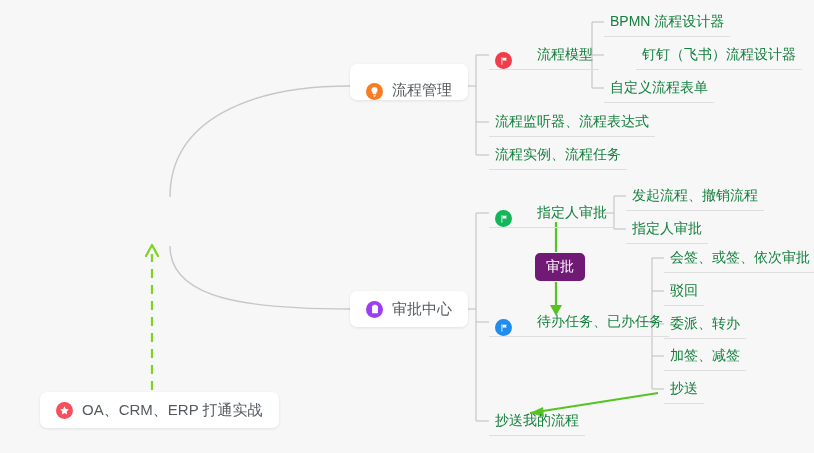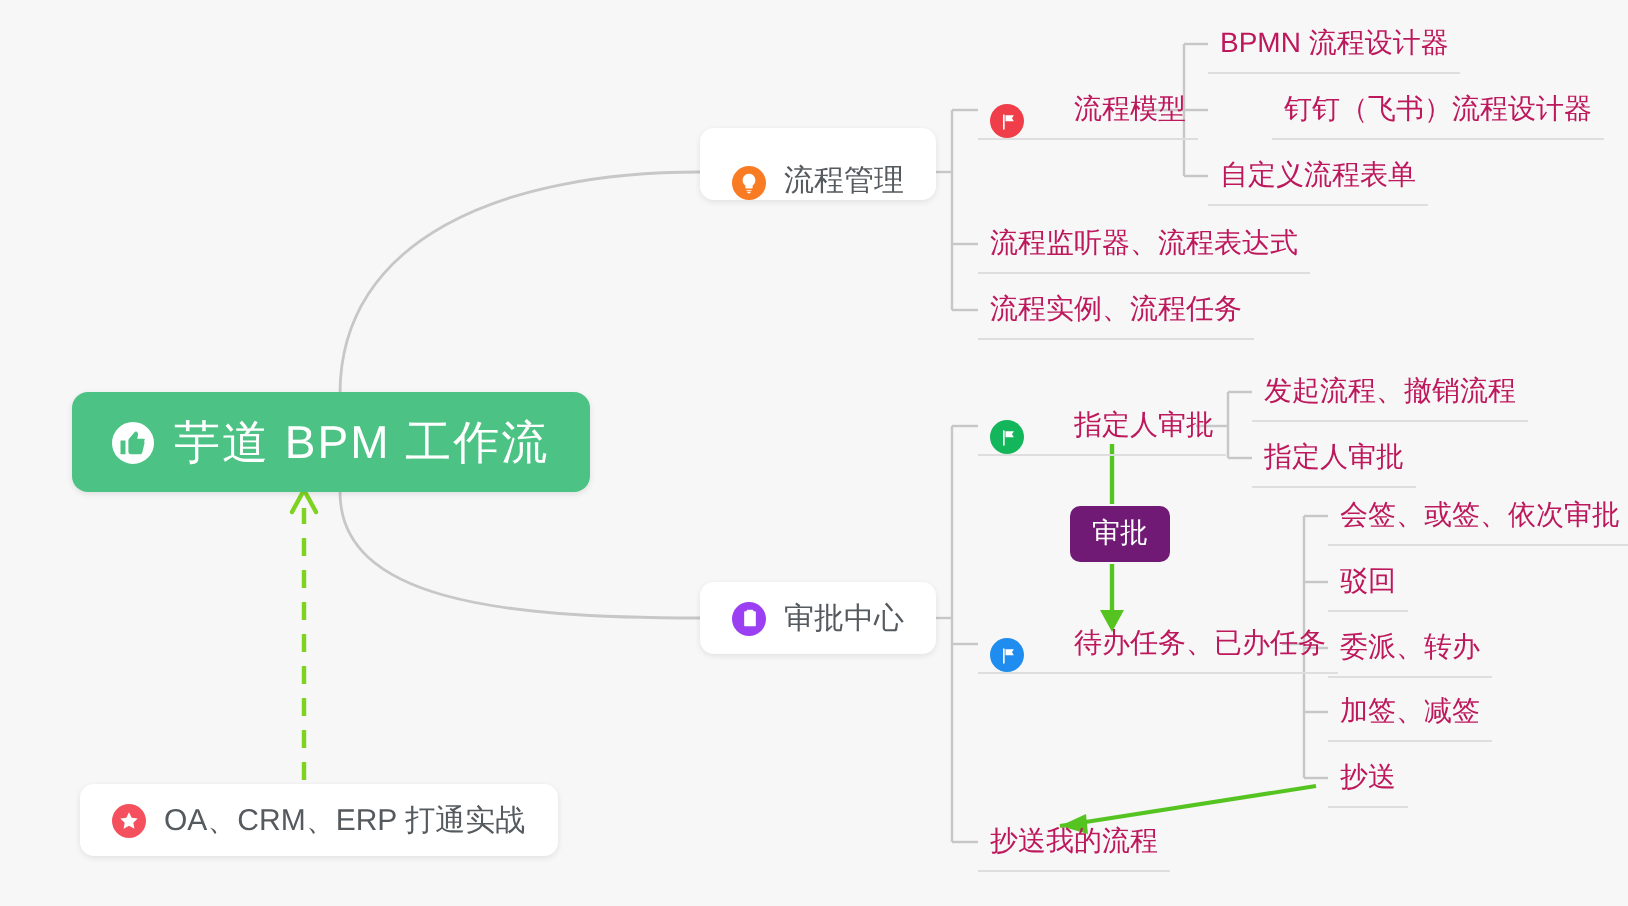--- a/index.html
+++ b/index.html
@@ -54,21 +54,21 @@
     padding: 0 16px;
     height: 36px;
     color: #555a5e;
     font-size: 15px;
     box-shadow: 0 1px 3px rgba(0,0,0,0.09);
   }
   .card .label { margin-left: 9px; }
 
   
   .leaf {
-    color: #be185d;
+    color: #15803d;
     font-size: 14px;
     height: 30px;
     padding: 0 6px 0 6px;
     border-bottom: 1px solid #dedede;
     align-items: flex-end;
   }
   .leaf .label { padding-bottom: 5px; }
   .leaf.with-icon .label { margin-left: 25px; }
 
   
@@ -152,28 +152,20 @@
     <path d="M 556 282 V 312" fill="none" stroke="#55c421" stroke-width="2.2"></path>
     <path d="M 550 305 L 556 316 L 562 305 Z" fill="#55c421"></path>
 
     <path d="M 152 390 V 254" fill="none" stroke="#7ed321" stroke-width="2.2" stroke-dasharray="9 7"></path>
     <path d="M 146 256 L 152 245 L 158 256" fill="none" stroke="#7ed321" stroke-width="2.2" stroke-linecap="round" stroke-linejoin="round"></path>
 
     <path d="M 658 393 L 530 413" fill="none" stroke="#55c421" stroke-width="2"></path>
     <path d="M 530 413 L 543 407 L 544 417 Z" fill="#55c421"></path>
   </svg>
 
-  <div class="node root" style="left:36px; top:196px;">
-    <span class="icon icon-root">
-      <svg width="15" height="15" viewBox="0 0 24 24" fill="#4cc384">
-        <path d="M2 10h4v11H2zM21.7 9.4c-.4-.5-1-.8-1.7-.8h-4.6l.6-3.1c.2-.9-.1-1.8-.8-2.4-.6-.5-1.5-.4-2 .2L8.8 8.6c-.3.4-.5.9-.5 1.4V19c0 1.1.9 2 2 2h7.2c.9 0 1.7-.6 1.9-1.5l1.8-7.3c.2-.7 0-1.3-.5-1.8z"></path>
-      </svg>
-    </span>
-    <span class="label">芋道 BPM 工作流</span>
-  </div>
 
   <div class="node card" style="left:350px; top:64px;align-items:flex-end;">
     <span class="icon icon-orange">
       <svg width="11" height="11" viewBox="0 0 24 24" fill="#ffffff">
         <path d="M12 2a7 7 0 0 0-4 12.7V17a1 1 0 0 0 1 1h6a1 1 0 0 0 1-1v-2.3A7 7 0 0 0 12 2zM9.5 19.5h5a.5.5 0 0 1 0 1h-5a.5.5 0 0 1 0-1zm.5 2h4a2 2 0 0 1-4 0z"></path>
       </svg>
     </span>
     <span class="label">流程管理</span>
   </div>
 

